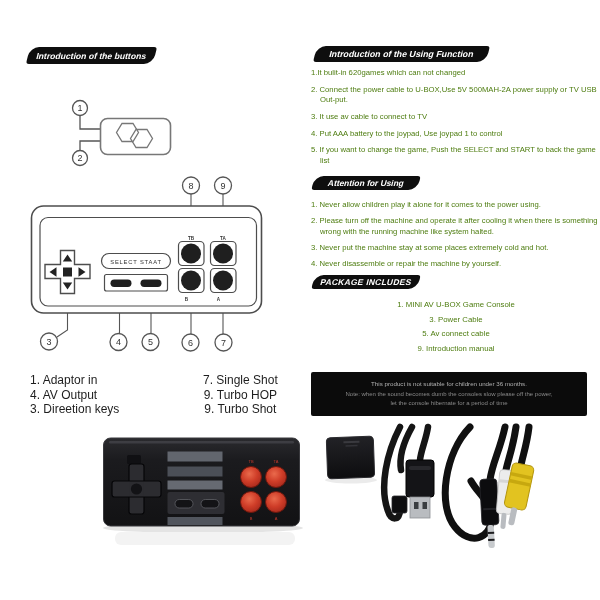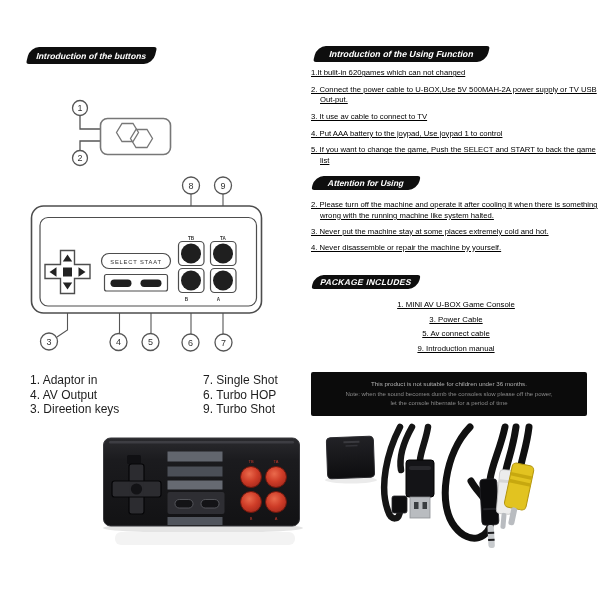--- a/index.html
+++ b/index.html
@@ -6,29 +6,29 @@
   .canvas{position:relative;width:600px;height:600px;background:#ffffff;overflow:hidden;
           font-family:"Liberation Sans",sans-serif;}
   .badge{position:absolute;background:#0e0e0e;color:#fff;font-weight:bold;
          transform:skewX(-14deg);border-radius:9px 3px 9px 3px;
          display:flex;align-items:center;justify-content:center;white-space:nowrap;}
   .badge span{display:block;}
   .badge-left{left:28px;top:47px;width:127px;height:17px;font-size:8.6px;}
   .badge-using{left:315px;top:46px;width:173px;height:16px;font-size:8.8px;}
   .badge-attn{left:313px;top:176px;width:106px;height:14px;font-size:8.4px;}
   .badge-pkg{left:313px;top:275px;width:106px;height:14px;font-size:8.4px;letter-spacing:.3px;}
-  .list{position:absolute;width:290px;color:#000000;text-decoration:underline;}
+  .list{position:absolute;width:290px;color:#4d7c0f;}
   .list .li{font-size:7.7px;line-height:1.38;margin-bottom:6px;padding-left:9px;text-indent:-9px;}
   .list-using{left:311px;top:68px;}
   .list-attn{left:311px;top:200px;}
   .list-attn .li{margin-bottom:5.5px;}
   .list-pkg{left:311px;top:300px;}
   .list-pkg .li{font-size:7.8px;margin-bottom:3.8px;text-align:center;}
   .legend-col{position:absolute;top:373px;font-size:12px;color:#1e1e1e;line-height:14.5px;white-space:nowrap;}
-  .legend-1{left:30px;} .legend-2{left:118px;} .legend-3{left:203px;}
+  .legend-1{left:30px;} .legend-2{left:118px;} .legend-3{left:203px;text-align:center;}
   .notice{position:absolute;left:311px;top:372px;width:276px;height:44px;background:#0b0b0b;
           border-radius:2px;text-align:center;box-sizing:border-box;padding-top:7px;}
   .notice .n1{font-size:6.2px;color:#b2b2b2;line-height:1.7;}
   .notice .n2,.notice .n3{font-size:6px;color:#8a8a8a;line-height:1.65;}
   svg{position:absolute;overflow:visible;}
   svg text{font-family:"Liberation Sans",sans-serif;}
 </style>
 </head>
 <body>
 
@@ -49,20 +49,21 @@
 
   <div class="list list-using">
     <div class="li">1.It bulit-in 620games which can not changed</div>
     <div class="li">2. Connect the power cable to U-BOX,Use 5V 500MAH-2A power supply or TV USB Out-put.</div>
     <div class="li">3. It use av cable to connect to TV</div>
     <div class="li">4. Put AAA battery to the joypad, Use joypad 1 to control</div>
     <div class="li">5. If you want to change the game, Push the SELECT and START to back the game list</div>
   </div>
 
   <div class="list list-attn">
+    <div class="li">1. Never allow children play it alone for it comes to the power using.</div>
     <div class="li">2. Please turn off the machine and operate it after cooling it when there is something wrong with the running machine like system halted.</div>
     <div class="li">3. Never put the machine stay at some places extremely cold and hot.</div>
     <div class="li">4. Never disassemble or repair the machine by yourself.</div>
   </div>
 
   <div class="list list-pkg">
     <div class="li">1. MINI AV U-BOX Game Console</div>
     <div class="li">3. Power Cable</div>
     <div class="li">5. Av connect cable</div>
     <div class="li">9. Introduction manual</div>
@@ -74,21 +75,21 @@
     <div class="n3">let the console hibernate for a period of time</div>
   </div>
 
   <div class="legend-col legend-1">
     <div>1. Adaptor in</div>
     <div>4. AV Output</div>
     <div>3. Direetion keys</div>
   </div>
   <div class="legend-col legend-3">
     <div>7. Single Shot</div>
-    <div>6. Turbo HOP</div>
+    <div>9. Turbo HOP</div>
     <div>9. Turbo Shot</div>
   </div>
 
   <svg style="left:0;top:95px;" width="300" height="262" viewBox="0 95 300 262">
     <g stroke="#555" fill="none" stroke-width="1.3">
       <circle cx="80" cy="108" r="7.5" fill="#fff"></circle>
       <circle cx="80" cy="158" r="7.5" fill="#fff"></circle>
       <polyline points="80,115.5 80,129 100,129"></polyline>
       <polyline points="80,150.5 80,141 100,141"></polyline>
       <rect x="100.5" y="118.5" width="70" height="36" rx="7" stroke="#777" stroke-width="1.6"></rect>

